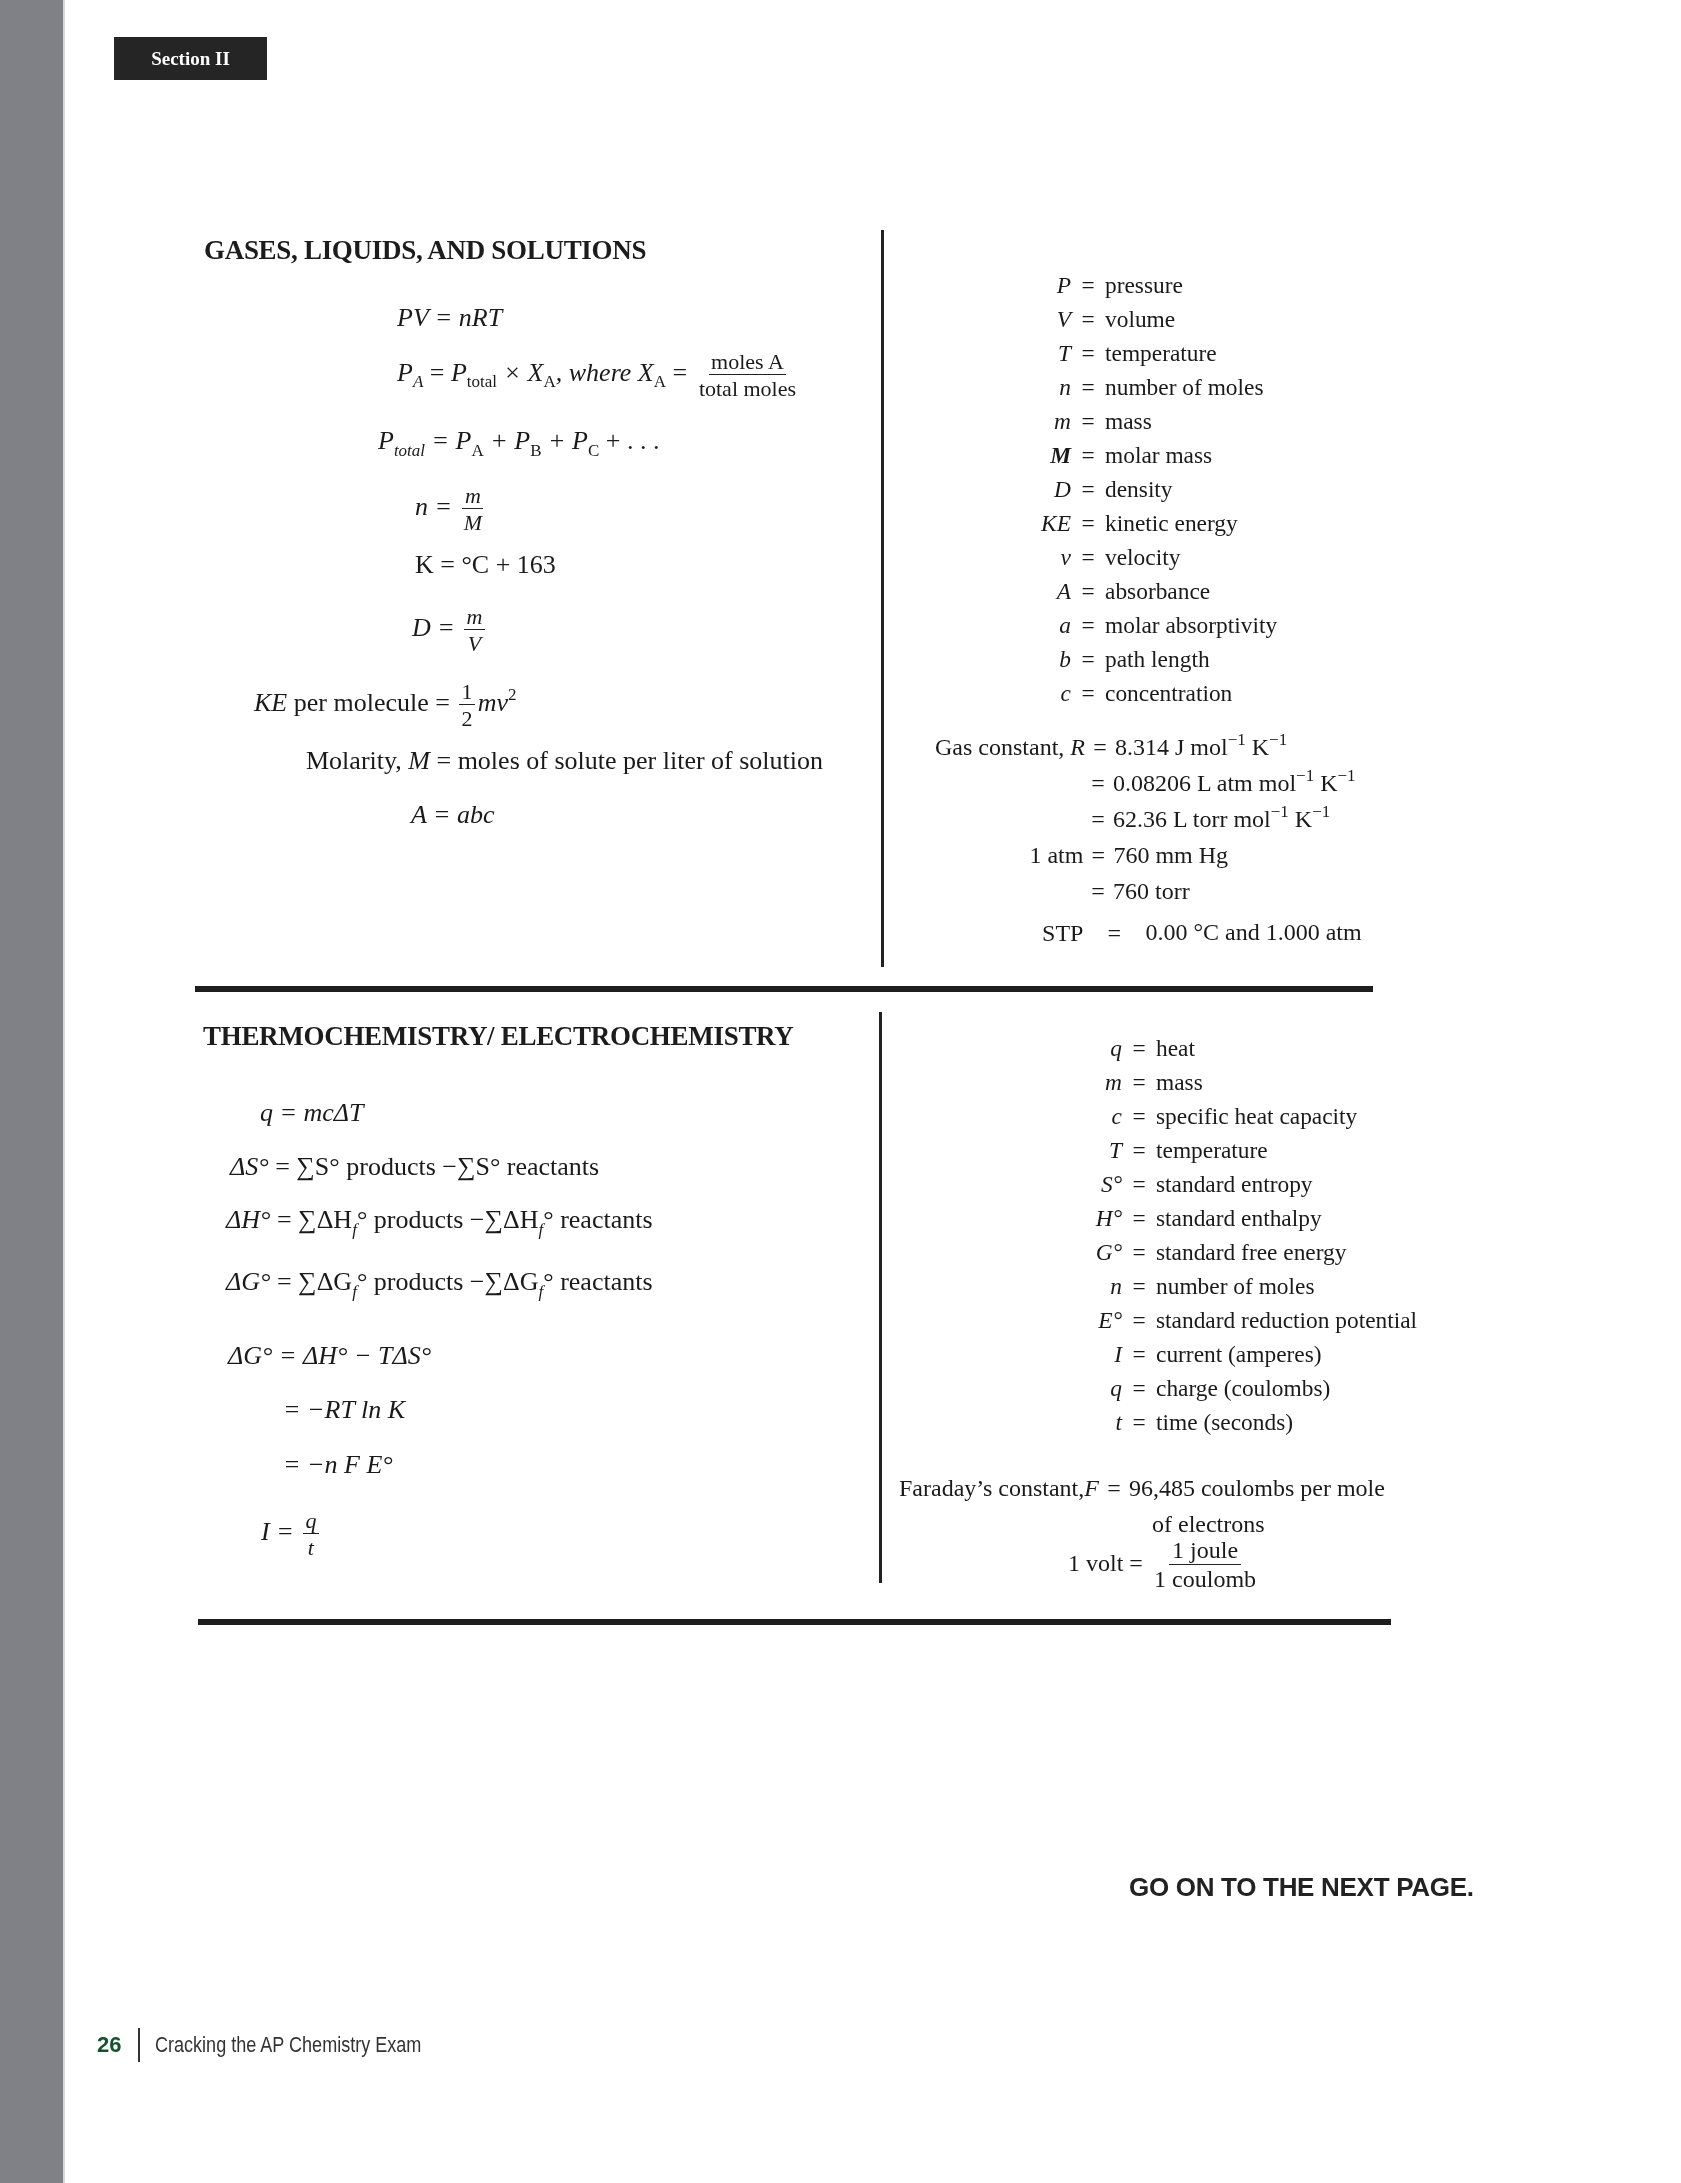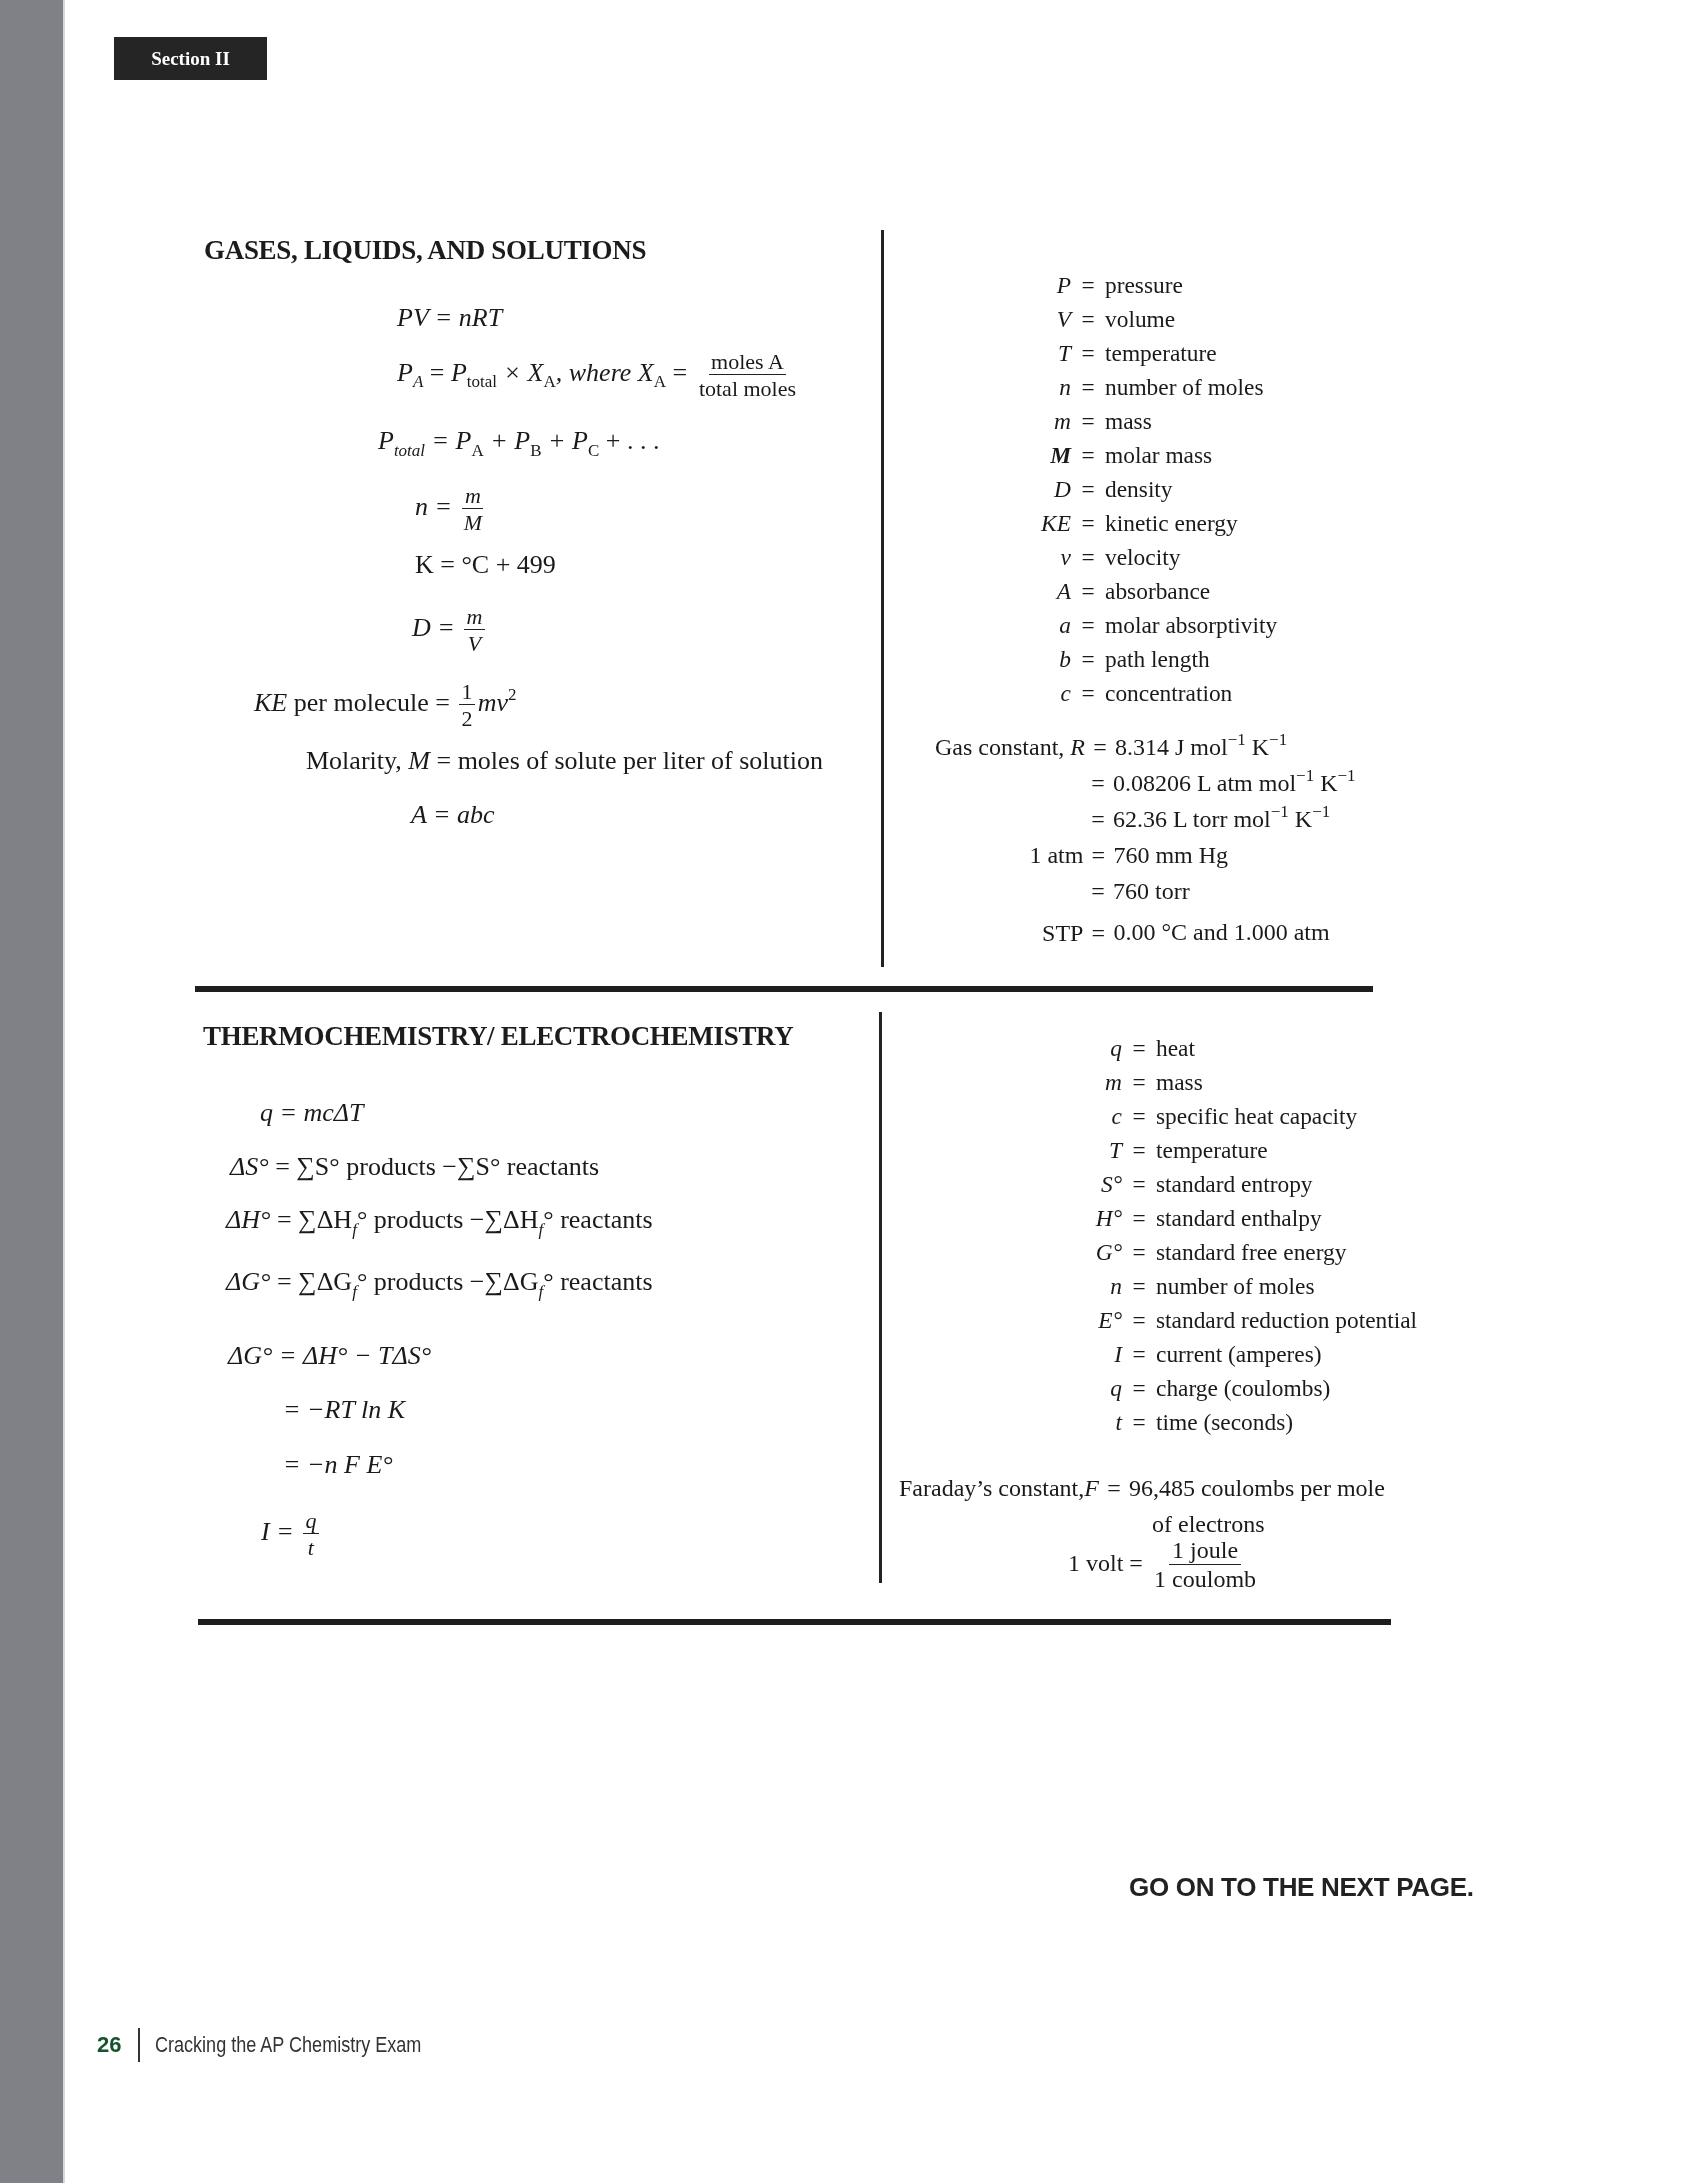--- a/index.html
+++ b/index.html
@@ -91,21 +91,21 @@
 </div>
 
 <div class="eq i" style="left:415px; top:484px;">
   <span>n =</span>
   <span class="frac small">
       <span class="num">m</span>
       <span class="den">M</span>
     </span>
 </div>
 
-<div class="eq" style="left:415px; top:552px;">K = °C + 499</div>
+<div class="eq" style="left:415px; top:552px;">K = °C + 163</div>
 
 <div class="eq i" style="left:412px; top:605px;">
   <span>D =</span>
   <span class="frac small">
       <span class="num">m</span>
       <span class="den">V</span>
     </span>
 </div>
 
 <div class="eq" style="left:254px; top:680px;">
@@ -209,21 +209,21 @@
     <div class="const-row" style="margin-left: 21.4px;">
       <span class="const-lhs" style="width: 127px; margin-left: 0px;"><span>1 atm</span><span class="i"></span></span>
       <span class="const-eq">=</span>
       <span><span>760 mm Hg</span><span class="sup"></span><span></span><span class="sup"></span></span>
     </div>
     <div class="const-row" style="margin-left: 0px;">
       <span class="const-lhs" style="width: 148px; margin-left: 0px;"><span></span><span class="i"></span></span>
       <span class="const-eq">=</span>
       <span><span>760 torr</span><span class="sup"></span><span></span><span class="sup"></span></span>
     </div>
-    <div class="const-row" style="margin-left: 21.4px; margin-top: 5.2px;">
+    <div class="const-row" style="margin-left: 21.4px; margin-top: 5.2px; gap: 16px;">
       <span class="const-lhs" style="width: 127px; margin-left: 0px;"><span>STP</span><span class="i"></span></span>
       <span class="const-eq">=</span>
       <span><span>0.00 °C and 1.000 atm</span><span class="sup"></span><span></span><span class="sup"></span></span>
     </div>
   </div>
 
 <div class="hrule" style="left:195px; top:986px; width:1178px;"></div>
 
 <div class="heading" style="left:203px; top:1021px;">THERMOCHEMISTRY/ ELECTROCHEMISTRY</div>
 <div class="vrule" style="left:879px; top:1012px; height:571px;"></div>

